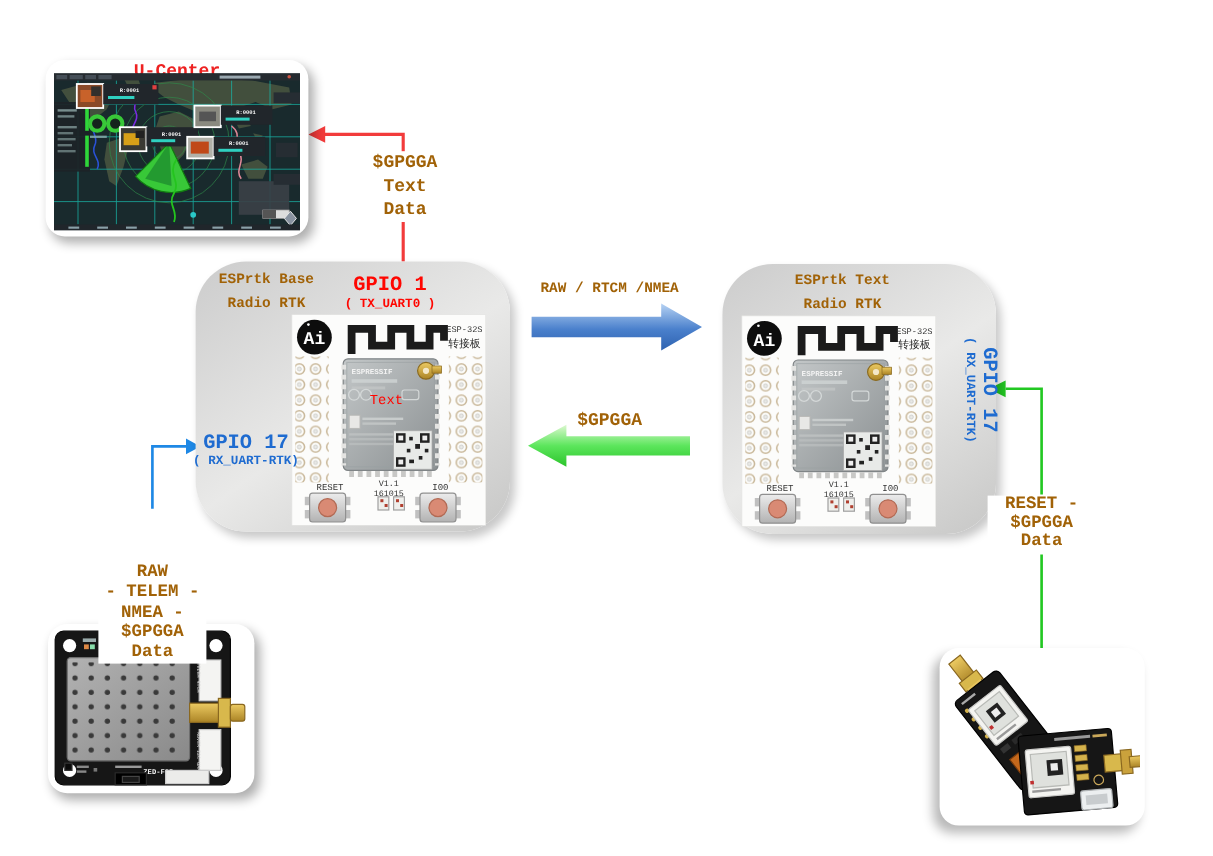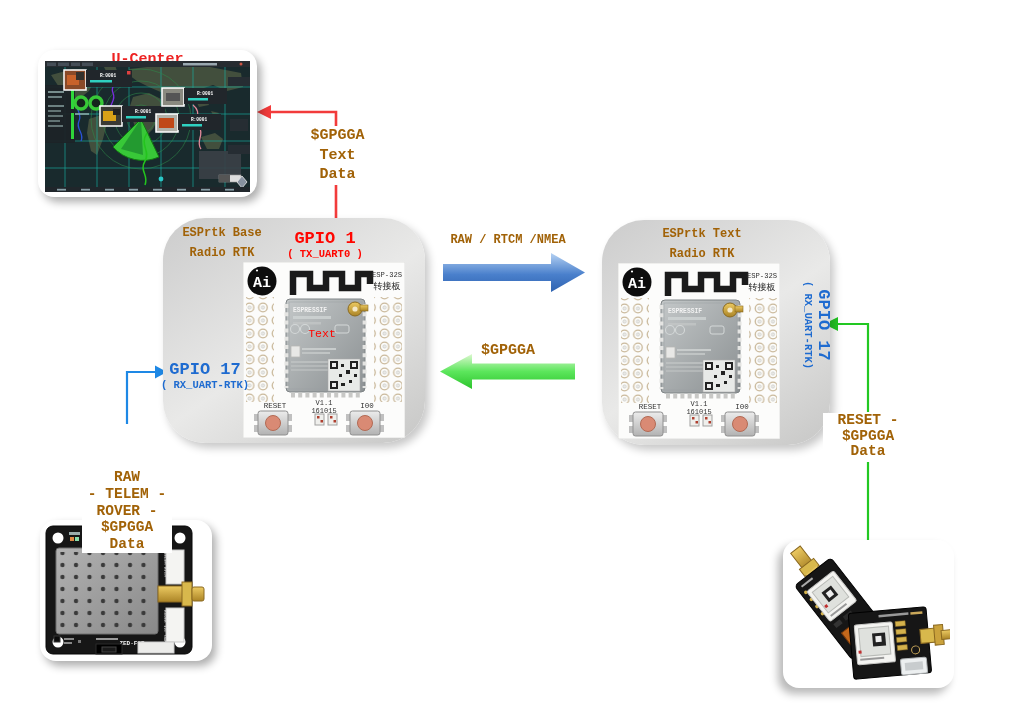--- a/index.html
+++ b/index.html
@@ -532,21 +532,21 @@
     <div>Data</div>
   </div>
 
   <div class="lbl" style="left:433px;top:233px;width:150px;font-size:12px;white-space:nowrap;">RAW / RTCM /NMEA</div>
 
   <div class="lbl" style="left:458px;top:342px;width:100px;font-size:15px;">$GPGGA</div>
 
   <div class="lbl whitebg list5" style="left:82px;top:421px;width:90px;margin-top:48px;">
     <div>RAW</div>
     <div>- TELEM -</div>
-    <div>ROVER -</div>
+    <div>NMEA -</div>
     <div>$GPGGA</div>
     <div>Data</div>
   </div>
 
   <div class="lbl whitebg list3" style="left:823px;top:413px;width:90px;">
     <div>RESET -</div>
     <div>$GPGGA</div>
     <div>Data</div>
   </div>
 

